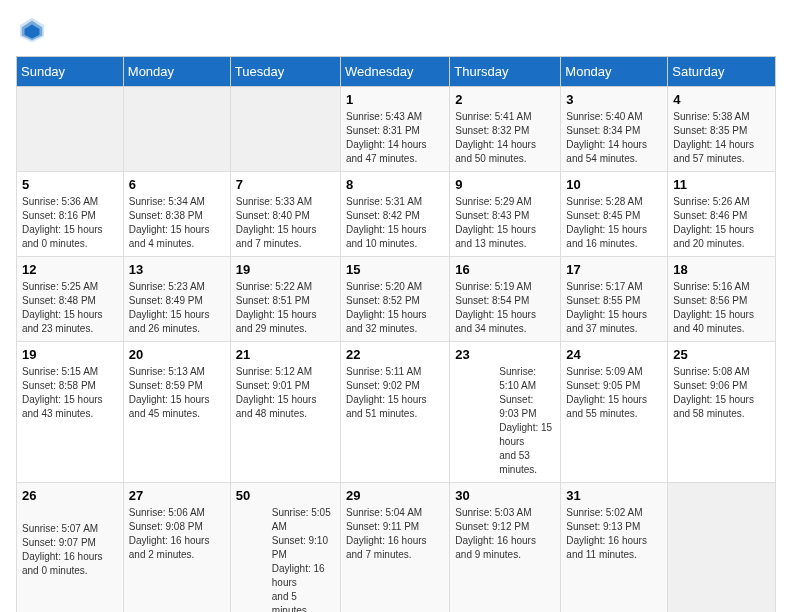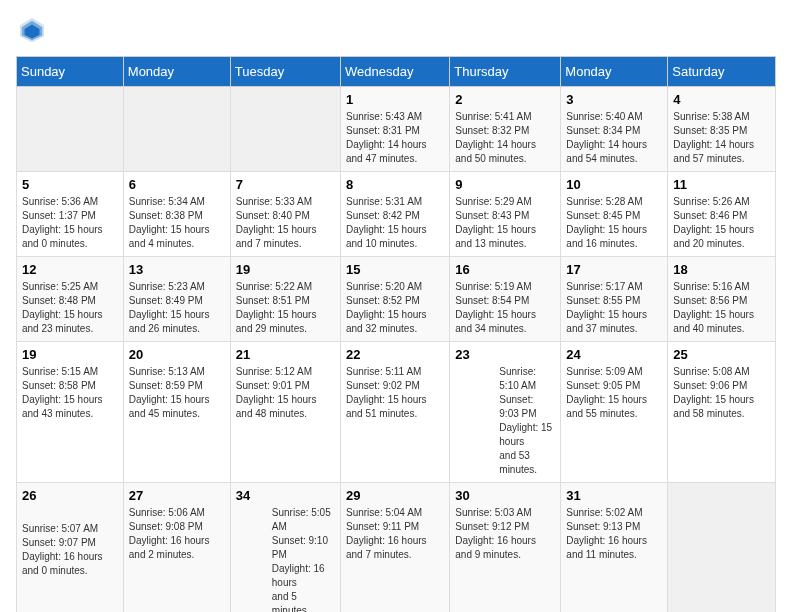--- a/index.html
+++ b/index.html
@@ -149,21 +149,21 @@
           <div class="day-info" style="white-space: pre-line;">Sunrise: 5:38 AM
 Sunset: 8:35 PM
 Daylight: 14 hours
 and 57 minutes.</div>
         </td>
       </tr>
       <tr>
         <td>
           <span class="day-number">5</span>
           <div class="day-info" style="white-space: pre-line;">Sunrise: 5:36 AM
-Sunset: 1:37 PM
+Sunset: 8:16 PM
 Daylight: 15 hours
 and 0 minutes.</div>
         </td>
         <td>
           <span class="day-number">6</span>
           <div class="day-info" style="white-space: pre-line;">Sunrise: 5:34 AM
 Sunset: 8:38 PM
 Daylight: 15 hours
 and 4 minutes.</div>
         </td>
@@ -314,21 +314,21 @@
 and 0 minutes.</div>
         </td>
         <td>
           <span class="day-number">27</span>
           <div class="day-info" style="white-space: pre-line;">Sunrise: 5:06 AM
 Sunset: 9:08 PM
 Daylight: 16 hours
 and 2 minutes.</div>
         </td>
         <td>
-          <span class="day-number">34</span>
+          <span class="day-number">50</span>
           <div class="day-info" style="white-space: pre-line; margin-left: 36px;">Sunrise: 5:05 AM
 Sunset: 9:10 PM
 Daylight: 16 hours
 and 5 minutes.</div>
         </td>
         <td>
           <span class="day-number">29</span>
           <div class="day-info" style="white-space: pre-line;">Sunrise: 5:04 AM
 Sunset: 9:11 PM
 Daylight: 16 hours

